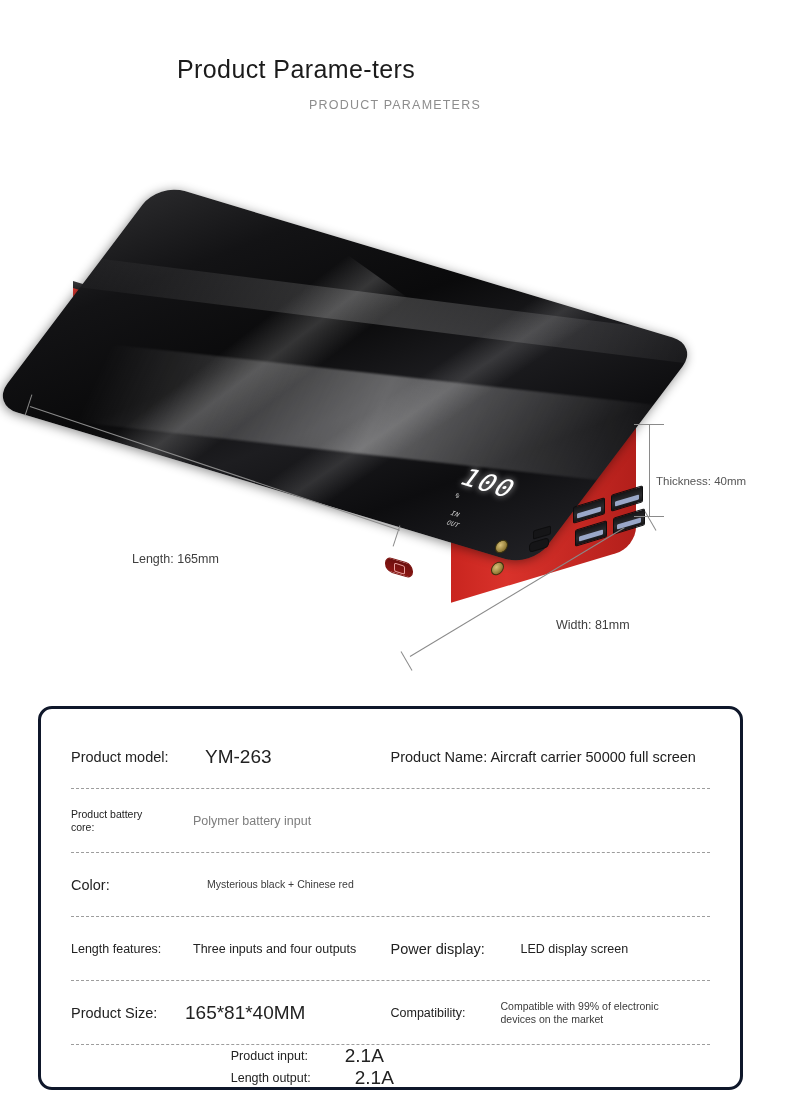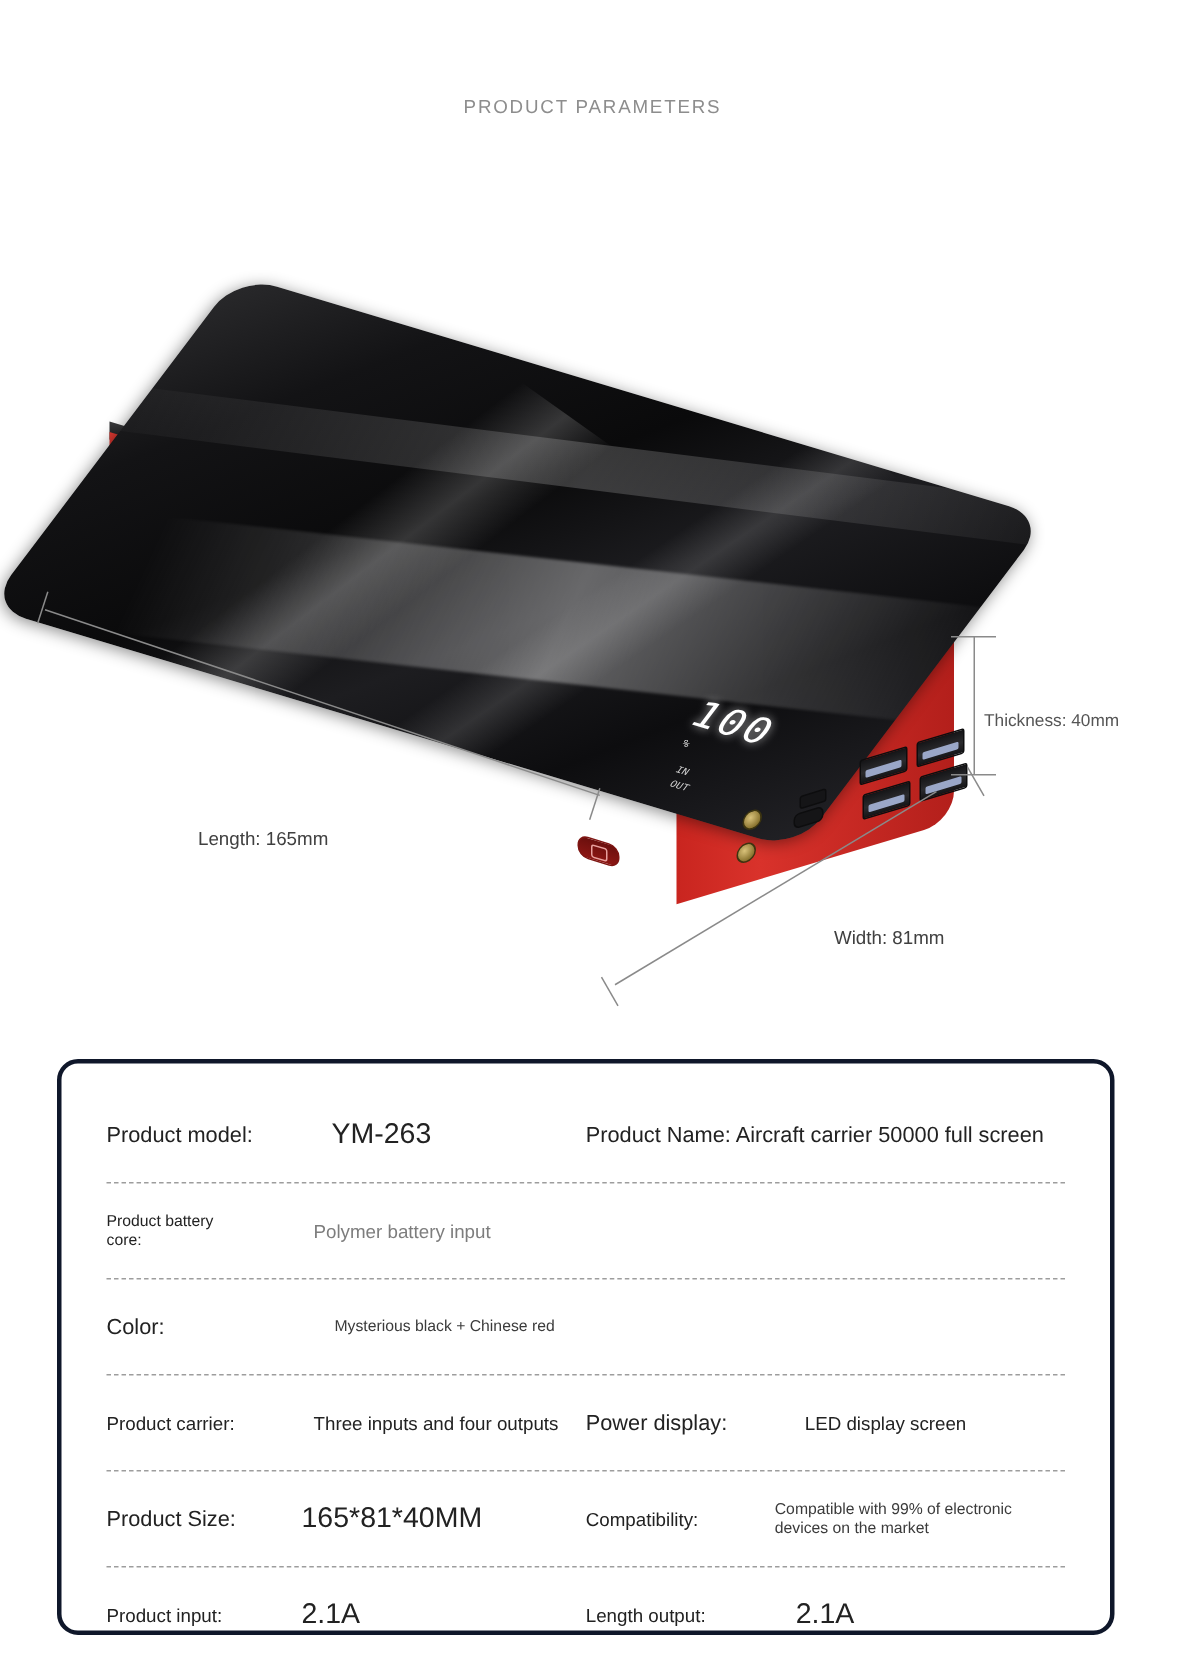--- a/index.html
+++ b/index.html
@@ -281,37 +281,37 @@
   }
   .spec-row {
     display: flex;
     align-items: center;
     height: 64px;
     border-bottom: 1px dashed #9d9d9d;
     box-sizing: border-box;
   }
   .spec-row:last-child {
     border-bottom: none;
+    flex-direction: column;
   }
   .cell {
     display: flex;
     align-items: center;
   }
   .cell.left { width: 50%; }
   .cell.right { width: 50%; }
   .cell.full { width: 100%; }
 
   .lbl {
     color: #222;
     flex: none;
   }
   .val {
     color: #222;
     padding-left: 14px;
-    margin-left: 16px;
   }
 
   
   .lbl-lg { font-size: 14.5px; }
   .lbl-md { font-size: 12.5px; }
   .lbl-sm { font-size: 10.5px; line-height: 13px; }
   .val-xl { font-size: 19px; }
   .val-md { font-size: 12.5px; }
   .val-sm { font-size: 10.5px; line-height: 13px; color: #3b3b3b; }
   .val-gray { color: #7d7d7d; }
@@ -319,20 +319,23 @@
   .w-lbl-1 { width: 120px; }
   .w-lbl-2 { width: 96px; }
   .w-lbl-3 { width: 120px; }
   .w-lbl-4 { width: 108px; }
   .w-lbl-5 { width: 100px; }
 </style>
 </head>
 <body>
 
 <div class="header">
+  <div class="title-main">
+    <span class="title-main-inner">Product Parame-ters</span>
+  </div>
   <div class="title-sub">PRODUCT PARAMETERS</div>
 </div>
 
 <div class="product-area">
 
   <div class="pb-wrap">
 
     <div class="pb-front-edge"></div>
     <div class="pb-front"></div>
 
@@ -402,21 +405,21 @@
 
     <div class="spec-row">
       <div class="cell full">
         <span class="lbl lbl-lg w-lbl-3">Color:</span>
         <span class="val val-sm" style="width:150px; padding-left:16px;">Mysterious black + Chinese red</span>
       </div>
     </div>
 
     <div class="spec-row">
       <div class="cell left">
-        <span class="lbl lbl-md w-lbl-4">Product carrier:</span>
+        <span class="lbl lbl-md w-lbl-4">Length features:</span>
         <span class="val val-md">Three inputs and four outputs</span>
       </div>
       <div class="cell right">
         <span class="lbl lbl-lg" style="width:116px;">Power display:</span>
         <span class="val val-md">LED display screen</span>
       </div>
     </div>
 
     <div class="spec-row">
       <div class="cell left">

